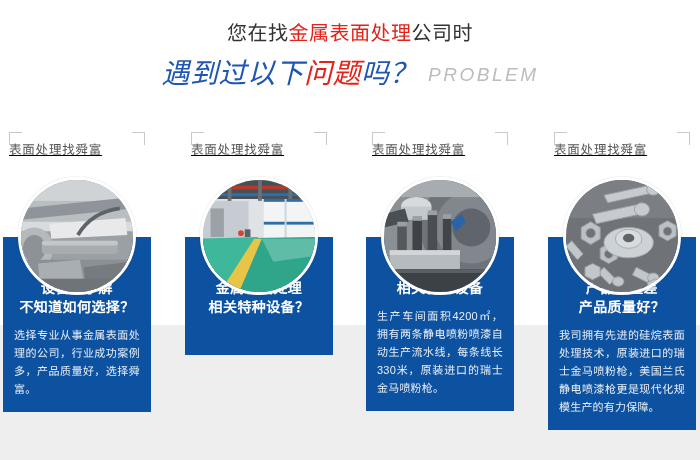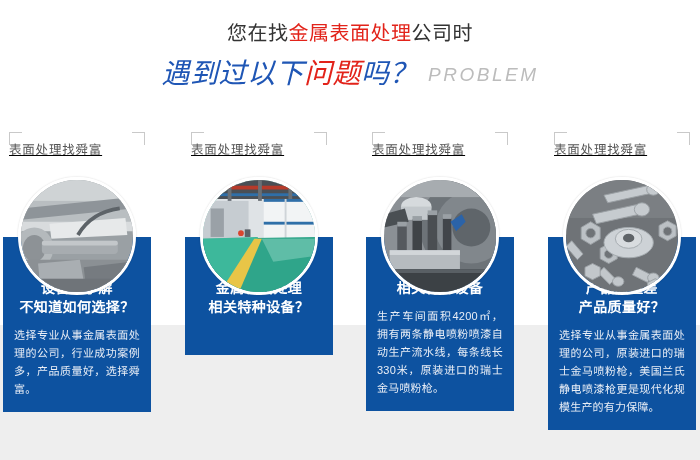--- a/index.html
+++ b/index.html
@@ -304,17 +304,17 @@
             <ellipse cx="55" cy="107" rx="6" ry="5"></ellipse>
             <path d="M74 92 L90 100 L86 108 L70 100 Z"></path>
             <ellipse cx="92" cy="103" rx="6" ry="5"></ellipse>
             <polygon points="20,92 28,88 36,92 36,101 28,105 20,101"></polygon>
             <polygon points="86,108 94,104 102,108 102,117 94,118 86,117"></polygon>
           </g>
         </svg>
       </div>
       <div class="panel-title">产品质量差</div>
       <div class="panel-title">产品质量好？</div>
-      <div class="panel-body">选择专业从事金属表面处理的公司，原装进口的瑞士金马喷粉枪，美国兰氏静电喷漆枪更是现代化规模生产的有力保障。</div>
+      <div class="panel-body">我司拥有先进的硅烷表面处理技术，原装进口的瑞士金马喷粉枪，美国兰氏静电喷漆枪更是现代化规模生产的有力保障。</div>
     </div>
   </div>
 
 </div>
 
 </body></html>

